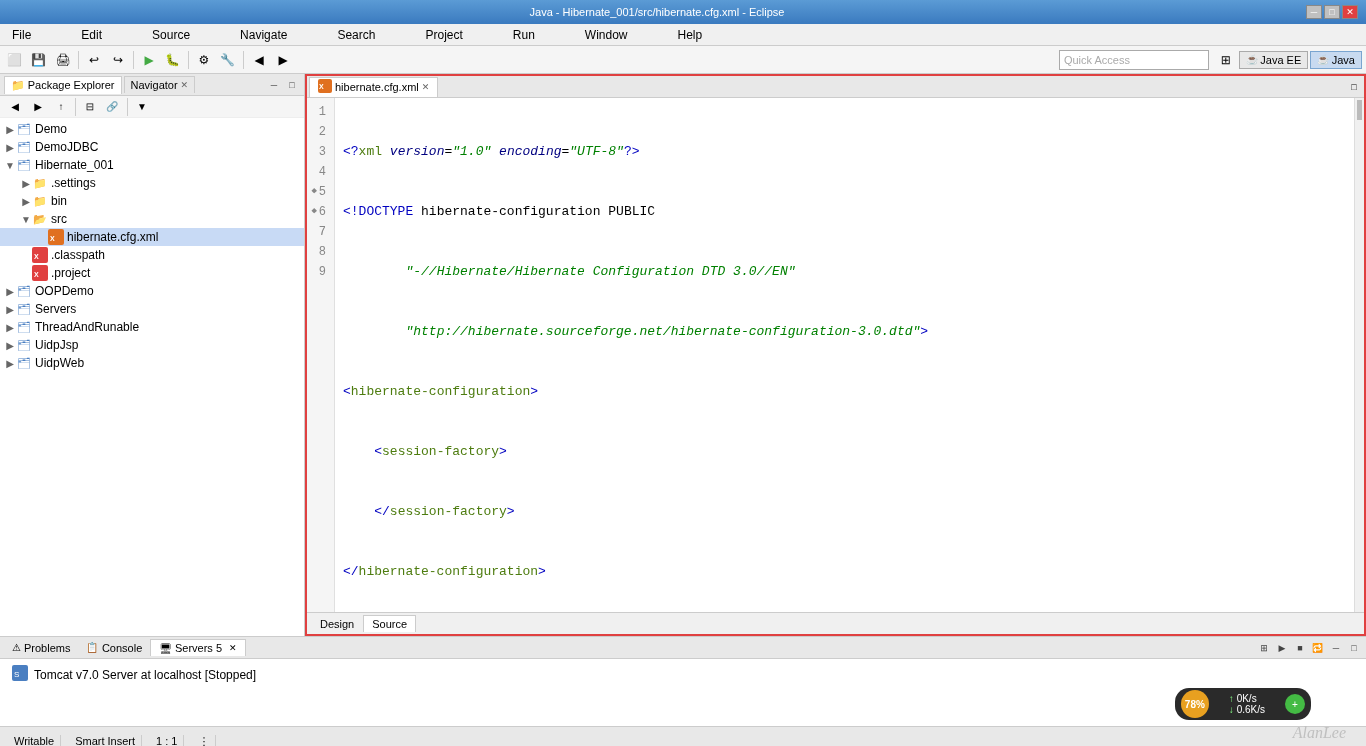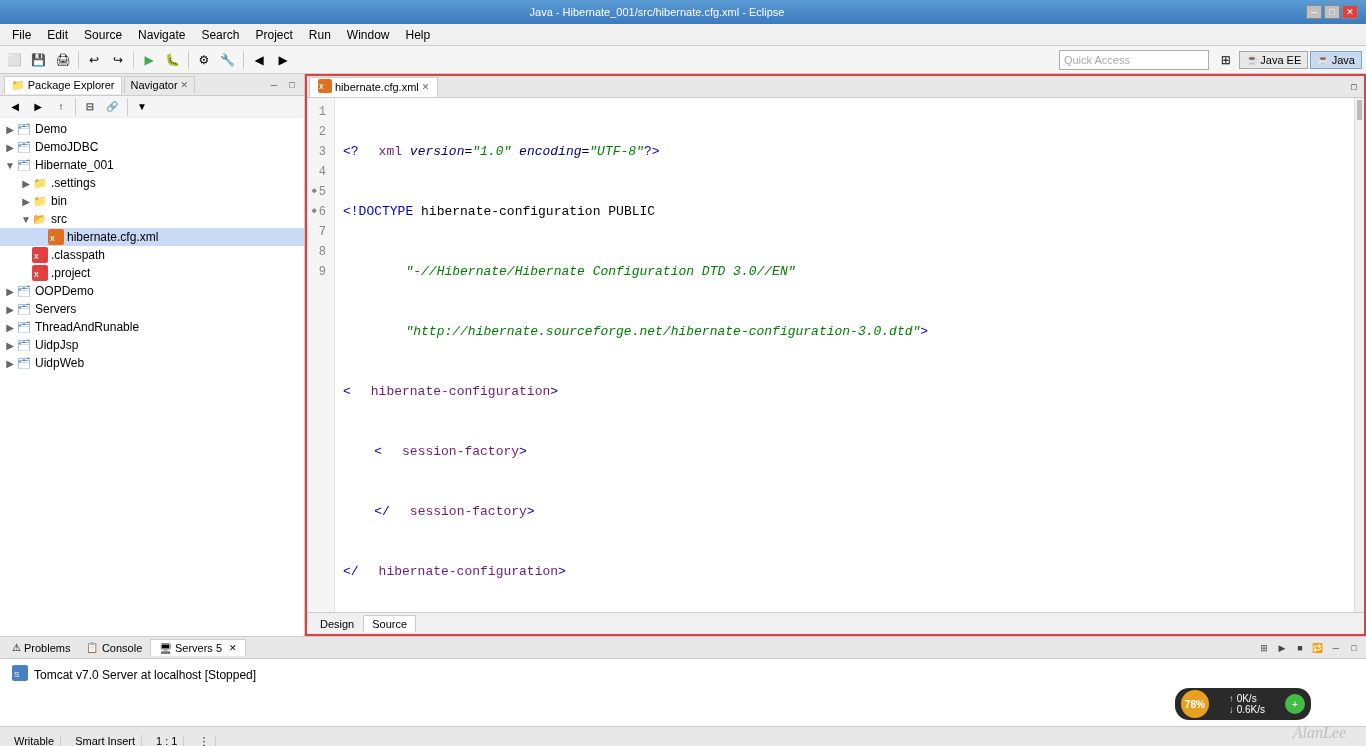--- a/index.html
+++ b/index.html
@@ -23,20 +23,21 @@
     }
 
     
     #menubar {
       background: #f0f0f0;
       height: 22px;
       display: flex;
       align-items: center;
       border-bottom: 1px solid #ccc;
       padding: 0 4px;
+      gap: 34px;
     }
     .menu-item {
       padding: 2px 8px;
       font-size: 12px;
       cursor: pointer;
       color: #000;
     }
 
     
     #toolbar {
@@ -240,21 +241,21 @@
       flex: 1;
       padding: 4px 8px;
       overflow: auto;
       white-space: pre;
       line-height: 20px;
       background: white;
     }
 
     
     .xml-bracket { color: #0000c0; }
-    .xml-tag { color: #701a75; margin-left: 20px; }
+    .xml-tag { color: #4d7c0f; }
     .xml-attr { color: #000080; font-style: italic; }
     .xml-value { color: #008000; font-style: italic; }
 
     
     #editor-bottom-tabs {
       display: flex;
       background: #f0f0f0;
       border-top: 1px solid #ccc;
       height: 22px;
       align-items: center;

